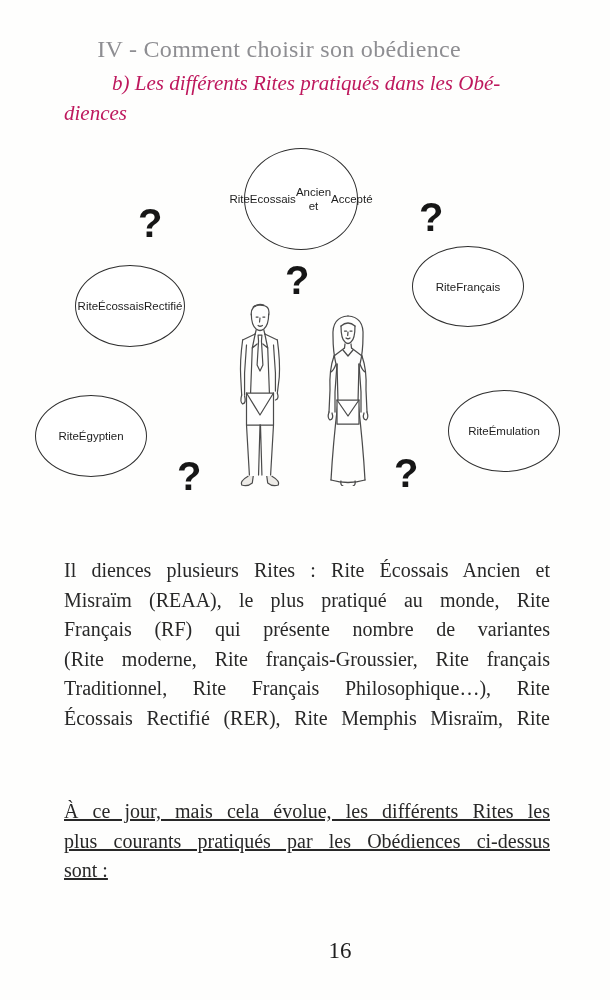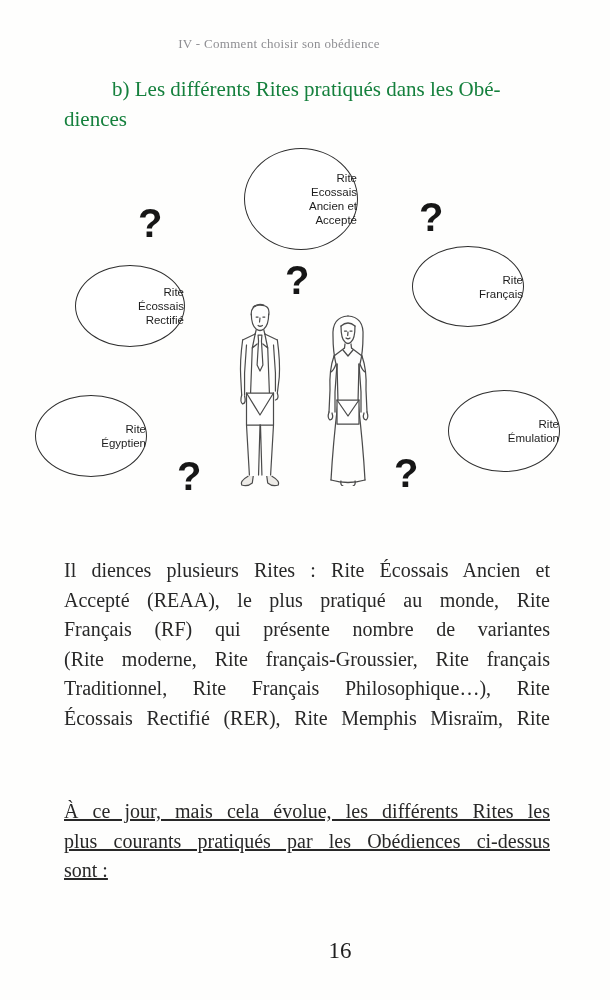--- a/index.html
+++ b/index.html
@@ -4,33 +4,33 @@
 <style>
   html,body{margin:0;padding:0;background:#ffffff;}
   .page{
     position:relative;width:610px;height:1000px;margin:0 auto;
     background:#fefefd;overflow:hidden;
     font-family:"Liberation Serif",serif;color:#2b2b2b;
   }
   
   .chapter-header{
     position:absolute;top:36px;left:0;width:558px;text-align:center;
-    font-size:13px;letter-spacing:.3px;color:#8e8e92;
+    font-size:24px;letter-spacing:.3px;color:#8e8e92;
   }
   
   .subtitle{
-    position:absolute;top:74px;left:64px;width:486px;
-    font-size:21px;line-height:30px;color:#15803d;
+    position:absolute;top:68px;left:64px;width:486px;
+    font-style:italic;font-size:21px;line-height:30px;color:#be185d;
   }
   .subtitle .indent{padding-left:48px;}
   
   .bubble{
     position:absolute;border:1.6px solid #2f2f2f;border-radius:50%;
-    background:#fff;display:flex;flex-direction:column;
-    align-items:flex-end;justify-content:center;text-align:center;
+    background:#fff;display:flex;flex-direction:row;
+    align-items:center;justify-content:center;text-align:center;
     font-family:"Liberation Sans",sans-serif;font-size:11.5px;
     line-height:14px;color:#1d1d1d;
   }
   .qmark{
     position:absolute;font-family:"Liberation Sans",sans-serif;
     font-weight:600;font-size:40px;line-height:40px;color:#161616;
   }
   .figure{position:absolute;}
   .figure svg{display:block;width:100%;height:100%;}
   .sk{fill:none;stroke:#4b4b4b;stroke-width:1.25;stroke-linecap:round;stroke-linejoin:round;}
@@ -147,21 +147,21 @@
         <path class="sk" d="M20,86 L31,102 L42,86"></path>
         <path class="sk" d="M14,166 Q31,171 48,166"></path>
         <path class="sk" d="M24,167 Q23,171 26,172 M38,167 Q39,171 36,172"></path>
       </svg>
     </div>
 
   </div>
 
   <div class="bodytext" style="top:556px;">
     <div class="jline">Il diences plusieurs Rites : Rite Écossais Ancien et</div>
-    <div class="jline">Accepté (REAA), le plus pratiqué au monde, Rite</div>
+    <div class="jline">Misraïm (REAA), le plus pratiqué au monde, Rite</div>
     <div class="jline">Français (RF) qui présente nombre de variantes</div>
     <div class="jline">(Rite moderne, Rite français-Groussier, Rite français</div>
     <div class="jline">Traditionnel, Rite Français Philosophique…), Rite</div>
     <div class="jline">Écossais Rectifié (RER), Rite Memphis Misraïm, Rite</div>
   </div>
 
   <div class="bodytext" style="top:797px;text-decoration:underline;">
     <div class="jline">À ce jour, mais cela évolue, les différents Rites les</div>
     <div class="jline">plus courants pratiqués par les Obédiences ci-dessus</div>
     <div class="jline last">sont :</div>

